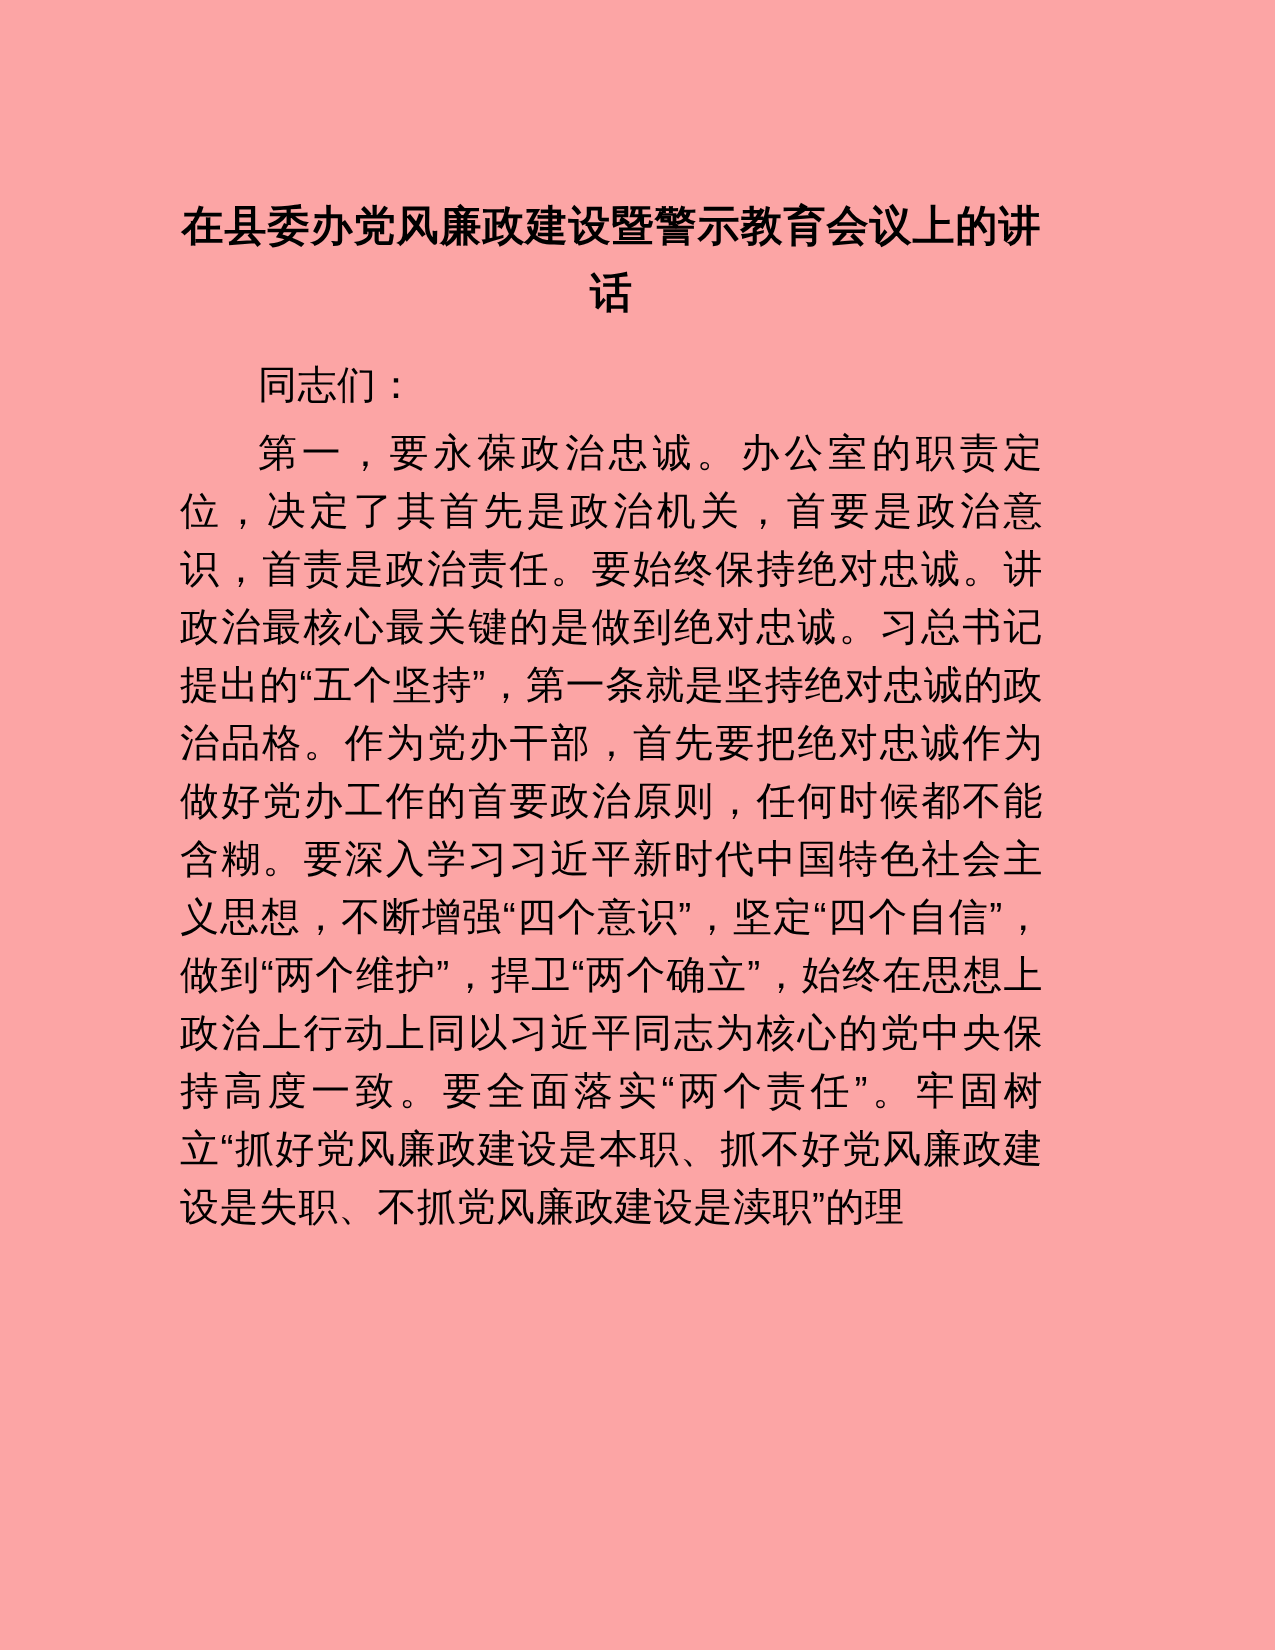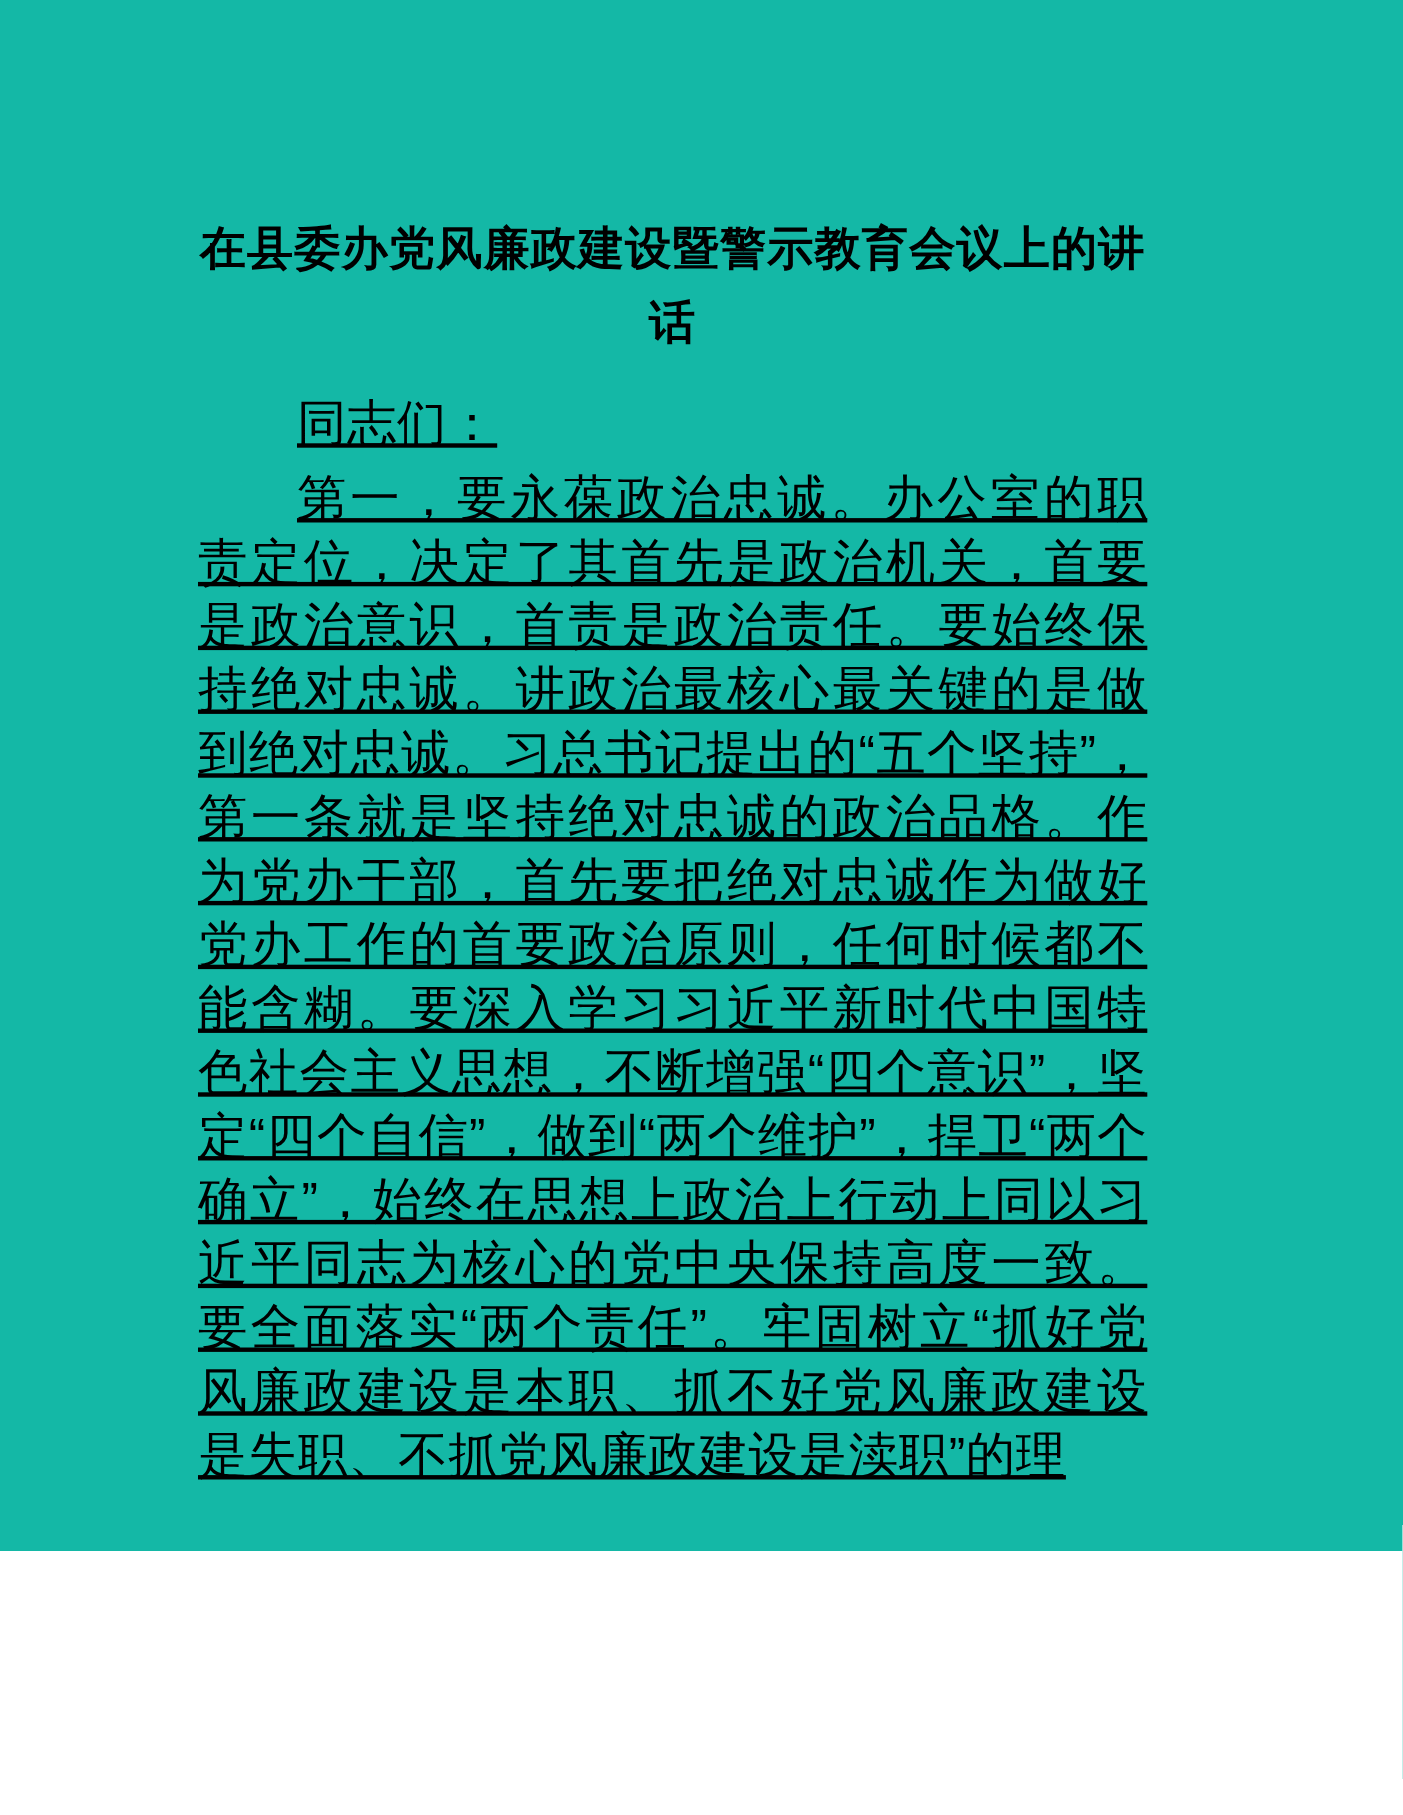--- a/index.html
+++ b/index.html
@@ -10,41 +10,40 @@
   body {
     width: 1275px;
     height: 1650px;
     color: #000000;
     font-family: "Liberation Sans", "DejaVu Sans", sans-serif;
     overflow: hidden;
   }
   .page {
     box-sizing: border-box;
     width: 1275px;
-    height: 1410px;
+    height: 1650px;
     padding: 192px 232px 40px 180px;
-    background: #14b8a6;
+    background: #fca5a5;
     overflow: hidden;
   }
   .doc-title {
     margin: 0 0 30px 0;
     font-size: 42px;
     font-weight: 700;
     line-height: 1.6;
     text-align: center;
     letter-spacing: 1px;
   }
   .para {
     margin: 0 0 10px 0;
-    font-size: 45px;
+    font-size: 39px;
     line-height: 58px;
     text-indent: 2em;
     text-align: justify;
     letter-spacing: 0.5px;
-    text-decoration: underline;
   }
 </style>
 </head>
 <body>
 
 <div class="page">
   <h1 class="doc-title">在县委办党风廉政建设暨警示教育会议上的讲话</h1>
 
   <p class="para">同志们：</p>
 

